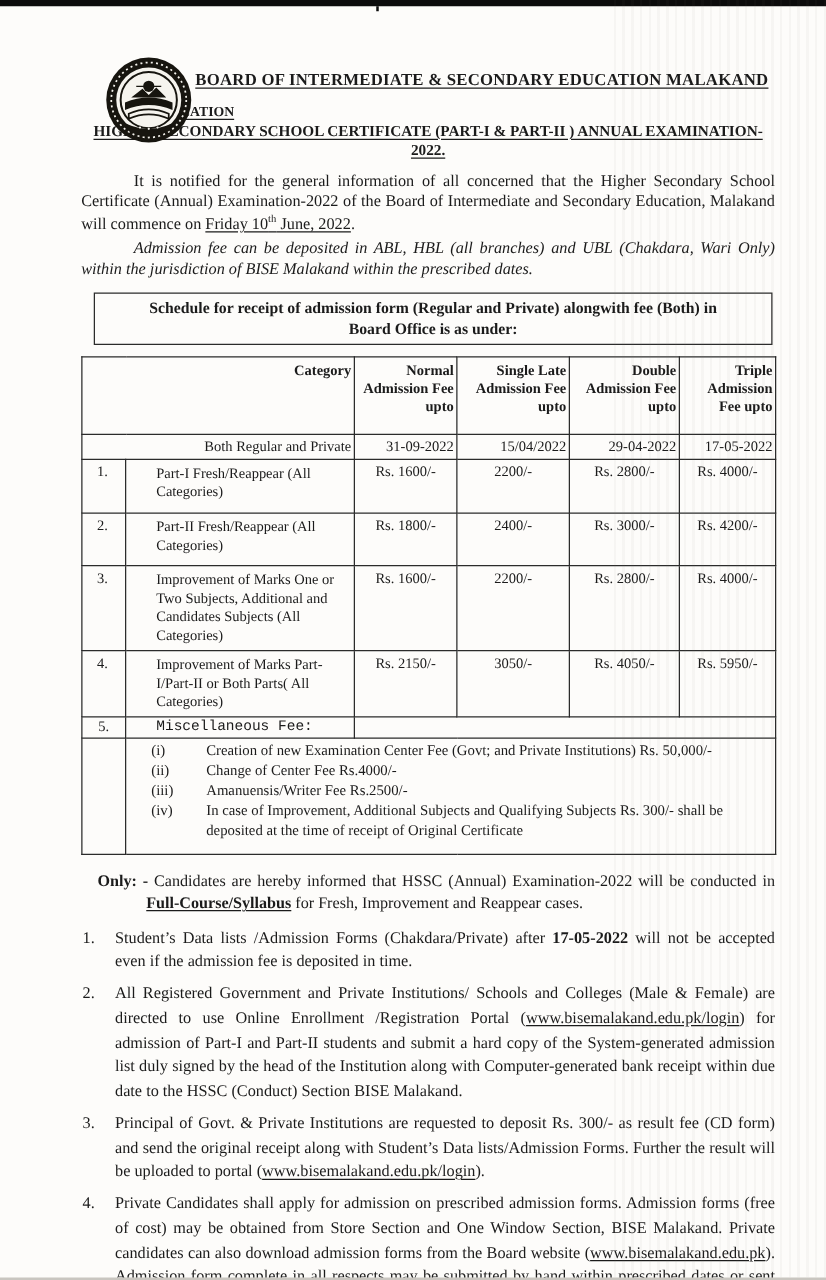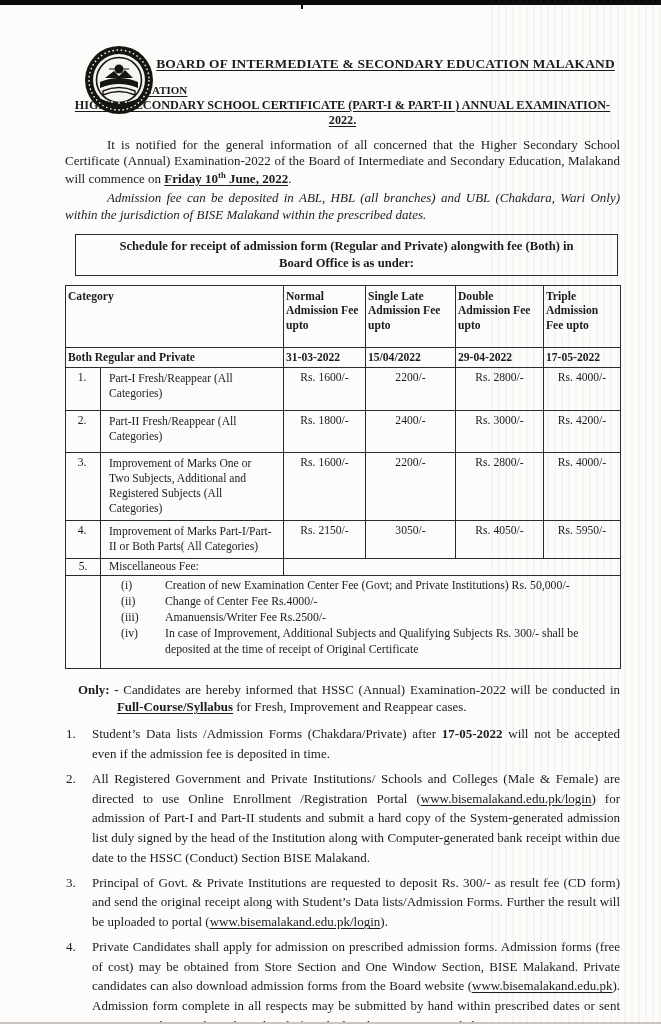--- a/index.html
+++ b/index.html
@@ -40,21 +40,21 @@
   .subtitle-line {
     text-align:center; margin-top:2px;
     font-weight:bold; font-size:12.2px;
     text-decoration:underline; text-underline-offset:2px;
   }
 
   
   .intro-p {
     margin-top:9px; font-size:13px; line-height:1.26; text-align:justify; text-indent:42px;
   }
-  .date-strong { font-weight:bold; text-decoration:underline; text-underline-offset:2px; }
+  .date-strong { font-weight:normal; text-decoration:underline; text-underline-offset:2px; }
   .intro-p sup { font-size:8.5px; }
   .intro-italic {
     margin-top:3px; font-size:13px; line-height:1.3; text-align:justify; text-indent:42px;
     font-style:italic; font-weight:500;
   }
 
   
   .schedule-box {
     margin:10px 2px 0 10px;
     border:1.4px solid #2b2b2b;
@@ -67,29 +67,29 @@
     margin-top:9px; width:555px; border-collapse:collapse; table-layout:fixed;
     font-size:11.6px;
   }
   .fee-table th, .fee-table td { border:1.2px solid #2b2b2b; vertical-align:top; }
   .fee-table col.c-no { width:35px; }
   .fee-table col.c-cat { width:183px; }
   .fee-table col.c-f1 { width:82px; }
   .fee-table col.c-f2 { width:90px; }
   .fee-table col.c-f3 { width:88px; }
   .fee-table col.c-f4 { width:77px; }
-  .fee-table th { font-weight:bold; text-align:left; padding:4px 2px 14px 2px; line-height:1.25; }
-  .t-sub td { font-weight:bold; text-align:left; padding:3px 2px; }
+  .fee-table th { font-weight:bold; text-align:right; padding:4px 2px 14px 2px; line-height:1.25; }
+  .t-sub td { font-weight:normal; text-align:right; padding:3px 2px; }
   .t-row td { padding:3px 2px 8px 2px; }
   .t-row td.cell-no { text-align:center; padding-left:0; }
-  .t-row td.cell-cat { padding-left:8px; padding-right:10px; line-height:1.3; }
+  .t-row td.cell-cat { padding-left:24px; padding-right:10px; line-height:1.3; }
   .t-row td.cell-fee { text-align:center;margin-top:18px; }
   .t-row-tight td { padding-bottom:4px; }
   .t-misc td { padding:1px 2px 2px; }
-  .t-misc td.cell-cat { padding-left:8px; }
+  .t-misc td.cell-cat { padding-left:24px;font-family:Liberation Mono, monospace; }
   .t-items td { padding:2px 4px 10px 0; }
   .misc-list { font-size:11.8px; line-height:1.35; }
   .misc-row { display:flex; }
   .misc-num { flex:0 0 64px; padding-left:20px; }
   .misc-text { flex:1; padding-right:4px; }
 
   
   .note-block {
     margin:13px 0 0 13px; font-size:12.9px; line-height:1.35; text-align:justify;
     padding-left:39px; text-indent:-39px;
@@ -159,21 +159,21 @@
       <tbody>
           <tr class="t-head">
         <th colspan="2">Category</th>
         <th>Normal Admission Fee upto</th>
         <th>Single Late Admission Fee upto</th>
         <th>Double Admission Fee upto</th>
         <th>Triple Admission Fee upto</th>
       </tr>
       <tr class="t-sub">
         <td colspan="2">Both Regular and Private</td>
-        <td>31-03-2022</td>
+        <td>31-09-2022</td>
         <td>15/04/2022</td>
         <td>29-04-2022</td>
         <td>17-05-2022</td>
       </tr>
       <tr class="t-row">
         <td class="cell-no">1.</td>
         <td class="cell-cat">Part-I Fresh/Reappear (All Categories)</td>
         <td class="cell-fee">Rs. 1600/-</td>
         <td class="cell-fee">2200/-</td>
         <td class="cell-fee">Rs. 2800/-</td>
@@ -182,21 +182,21 @@
       <tr class="t-row">
         <td class="cell-no">2.</td>
         <td class="cell-cat">Part-II Fresh/Reappear (All Categories)</td>
         <td class="cell-fee">Rs. 1800/-</td>
         <td class="cell-fee">2400/-</td>
         <td class="cell-fee">Rs. 3000/-</td>
         <td class="cell-fee">Rs. 4200/-</td>
       </tr>
       <tr class="t-row t-row-tight">
         <td class="cell-no">3.</td>
-        <td class="cell-cat">Improvement of Marks One or Two Subjects, Additional and Registered Subjects (All Categories)</td>
+        <td class="cell-cat">Improvement of Marks One or Two Subjects, Additional and Candidates Subjects (All Categories)</td>
         <td class="cell-fee">Rs. 1600/-</td>
         <td class="cell-fee">2200/-</td>
         <td class="cell-fee">Rs. 2800/-</td>
         <td class="cell-fee">Rs. 4000/-</td>
       </tr>
       <tr class="t-row t-row-tight">
         <td class="cell-no">4.</td>
         <td class="cell-cat">Improvement of Marks  Part-I/Part-II or Both Parts( All Categories)</td>
         <td class="cell-fee">Rs. 2150/-</td>
         <td class="cell-fee">3050/-</td>

